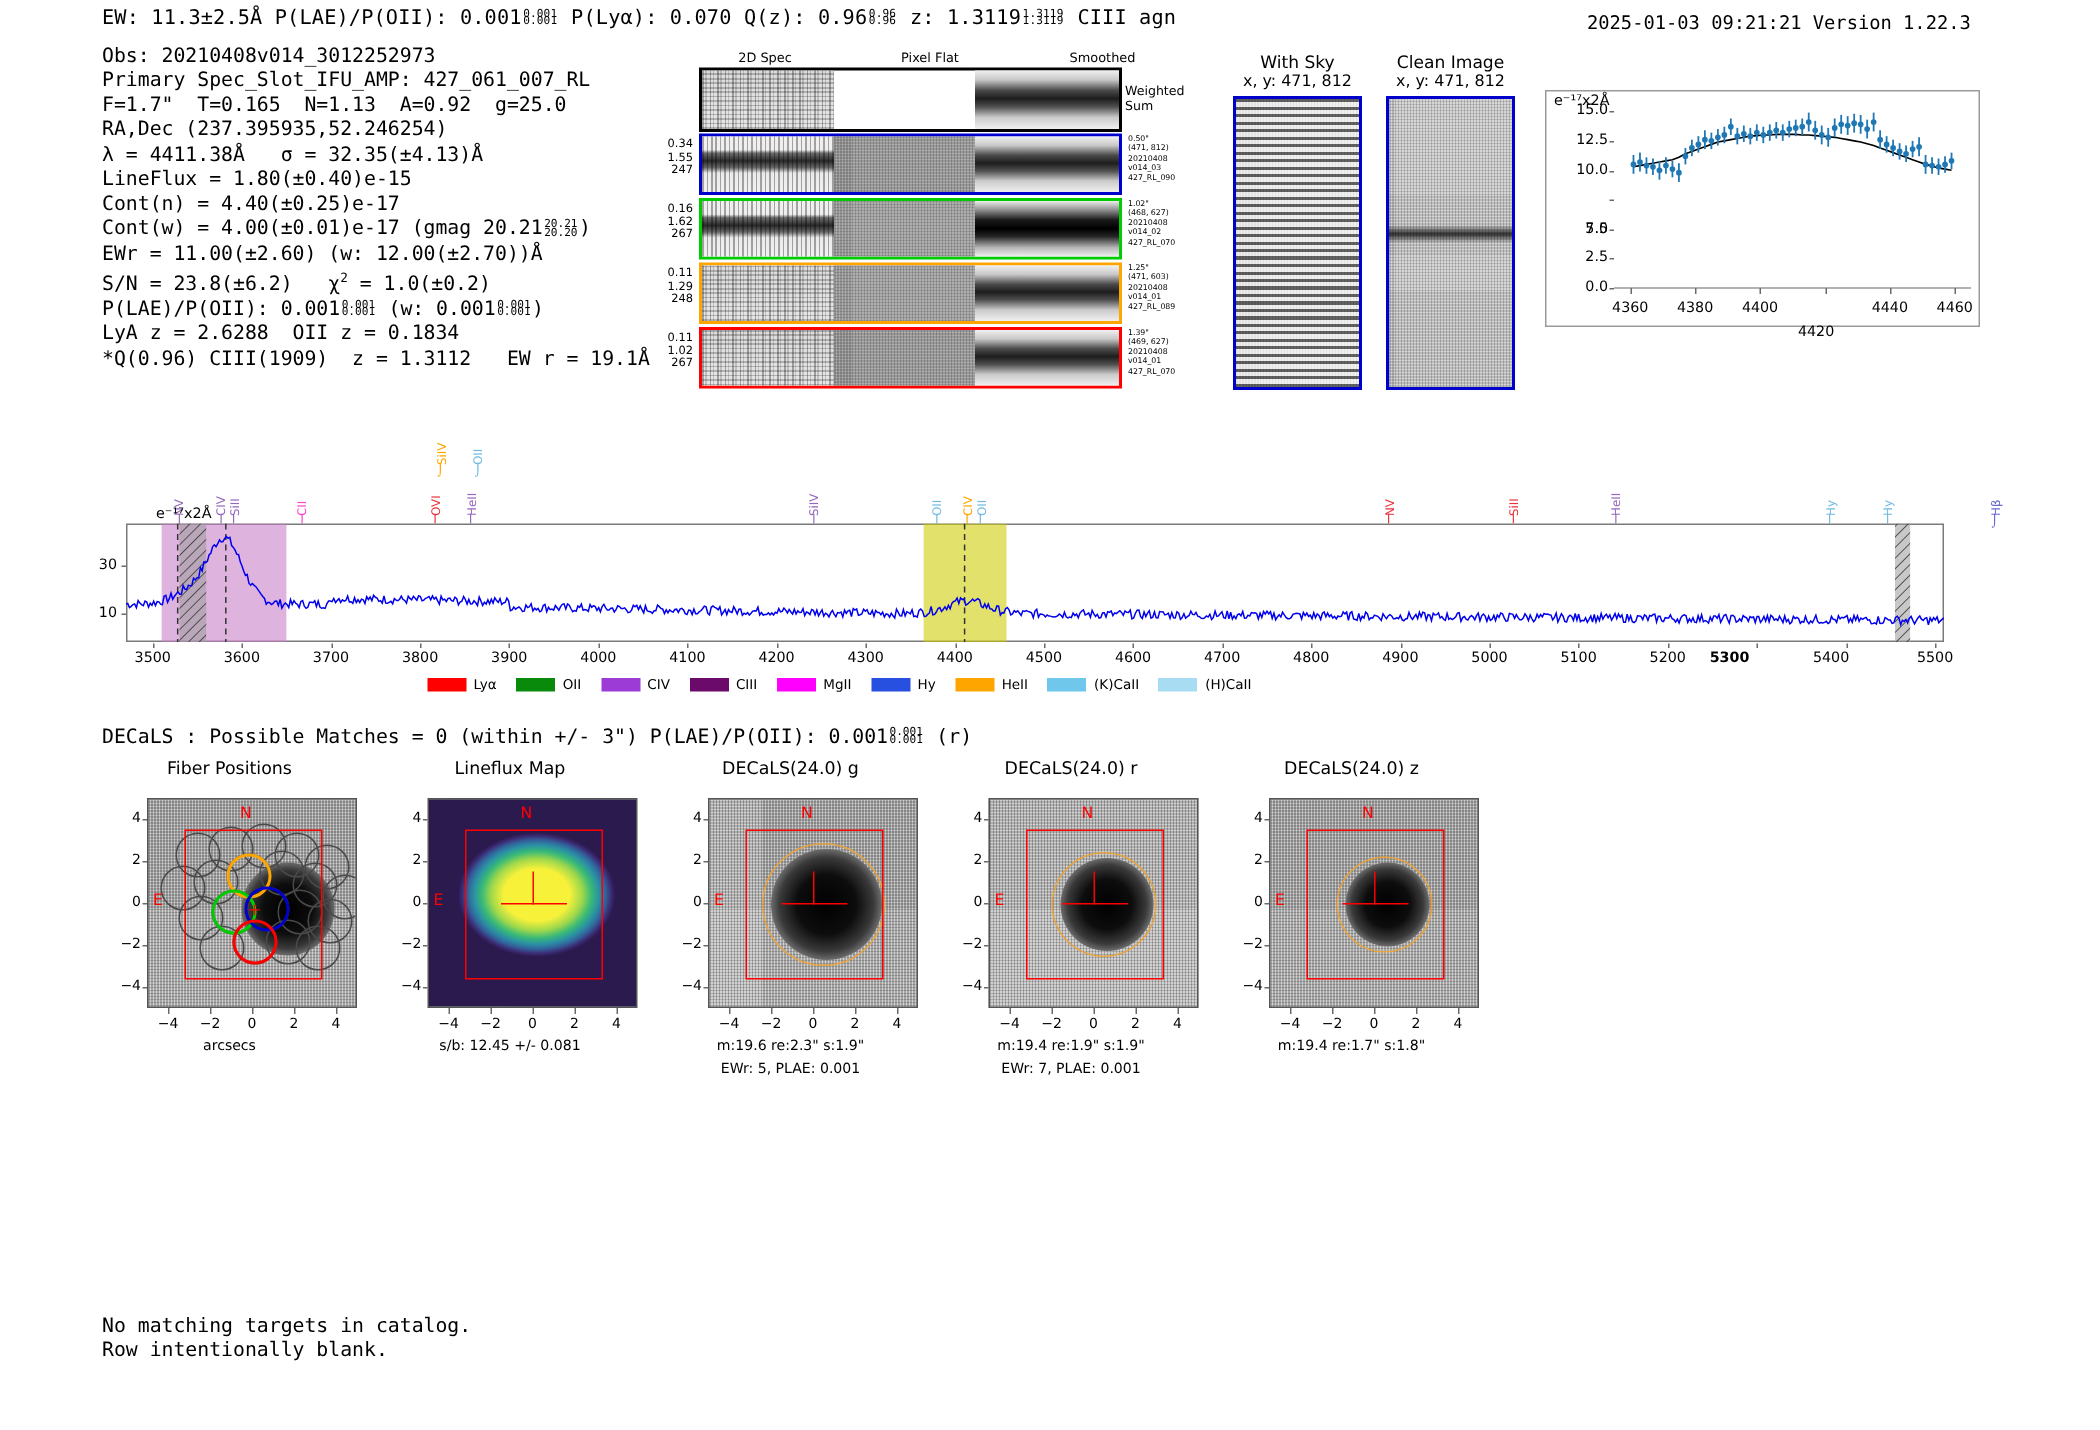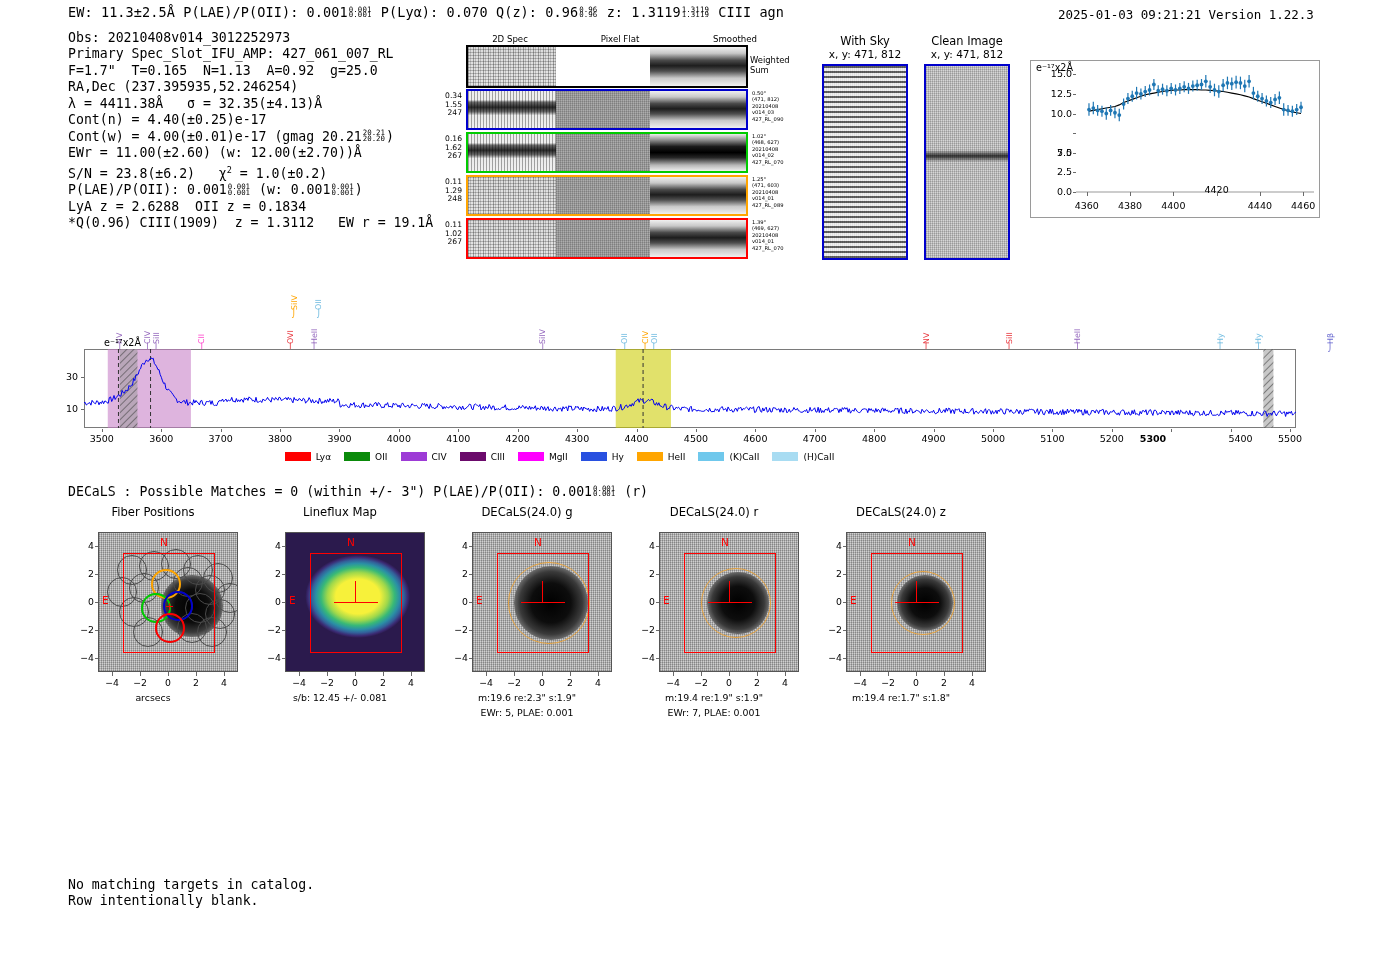--- a/index.html
+++ b/index.html
@@ -95,20 +95,21 @@
   <span>CIII   agn</span>
 </div>
 <div class="abs mono nowrap" id="hdr-stamp">2025-01-03 09:21:21   Version 1.22.3</div>
 
 <div class="abs mono" id="info">
   <div>Obs: 20210408v014_3012252973</div>
   <div>Primary Spec_Slot_IFU_AMP: 427_061_007_RL</div>
   <div>F=1.7"  T=0.165  N=1.13  A=0.92  g=25.0</div>
   <div>RA,Dec (237.395935,52.246254)</div>
   <div>λ = 4411.38Å   σ = 32.35(±4.13)Å</div>
+  <div>LineFlux = 1.80(±0.40)e-15</div>
   <div>Cont(n) = 4.40(±0.25)e-17</div>
   <div><span>Cont(w) = 4.00(±0.01)e-17 (gmag 20.21</span><span class="sup2"><i>20.21</i><i>20.20</i></span><span>)</span></div>
   <div>EWr = 11.00(±2.60) (w: 12.00(±2.70))Å</div>
   <div><span>S/N = 23.8(±6.2)   χ</span><span class="sup">2</span><span> = 1.0(±0.2)</span></div>
   <div><span>P(LAE)/P(OII): 0.001</span><span class="sup2"><i>0.001</i><i>0.001</i></span><span> (w: 0.001</span><span class="sup2"><i>0.001</i><i>0.001</i></span><span>)</span></div>
   <div>LyA z = 2.6288  OII z = 0.1834</div>
   <div>*Q(0.96) CIII(1909)  z = 1.3112   EW r = 19.1Å</div>
 </div>
 
 <div class="abs" id="spec2d-group" style="left:460px;top:34px;">
@@ -337,21 +338,21 @@
     <div class="tlab" style="position:absolute;left:1040px;top:68.27848101265823px;width:32px;text-align:right;">15.0</div>
     <div class="tick" style="position:absolute;left:1072.5px;top:74.27848101265823px;width:3.5px;height:1px;"></div>
   </div>
 <div class="abs" id="lp-xticks">
     <div class="tlab" style="position:absolute;left:1068.8181818181818px;top:200px;width:36px;text-align:center;">4360</div>
     <div class="tick" style="position:absolute;left:1086.8181818181818px;top:192px;width:1px;height:3.5px;"></div>
     <div class="tlab" style="position:absolute;left:1112.090909090909px;top:200px;width:36px;text-align:center;">4380</div>
     <div class="tick" style="position:absolute;left:1130.090909090909px;top:192px;width:1px;height:3.5px;"></div>
     <div class="tlab" style="position:absolute;left:1155.3636363636365px;top:200px;width:36px;text-align:center;">4400</div>
     <div class="tick" style="position:absolute;left:1173.3636363636365px;top:192px;width:1px;height:3.5px;"></div>
-    <div class="tlab" style="position:absolute;left:1198.6363636363637px;top:184px;width:36px;text-align:center;">4420</div>
+    <div class="tlab" style="position:absolute;left:1198.6363636363637px;top:216px;width:36px;">4420</div>
     <div class="tick" style="position:absolute;left:1216.6363636363637px;top:192px;width:1px;height:3.5px;"></div>
     <div class="tlab" style="position:absolute;left:1241.909090909091px;top:200px;width:36px;text-align:center;">4440</div>
     <div class="tick" style="position:absolute;left:1259.909090909091px;top:192px;width:1px;height:3.5px;"></div>
     <div class="tlab" style="position:absolute;left:1285.1818181818182px;top:200px;width:36px;text-align:center;">4460</div>
     <div class="tick" style="position:absolute;left:1303.1818181818182px;top:192px;width:1px;height:3.5px;"></div>
   </div>
 
 <div class="abs" id="line-labels" style="left:84px;top:276px;width:1212px;height:72px;">
     <div class="lineLab" style="left:32.42941176470588px;top:34px;color:#9467bd;height:34px;">NV</div>
     <div class="lineBrk" style="left:33.42941176470588px;top:67px;color:#9467bd;">⌡</div>
@@ -446,21 +447,21 @@
     <div class="tlab" style="position:absolute;left:911.5882352941176px;top:433px;width:44px;text-align:center;">4900</div>
     <div class="tick" style="position:absolute;left:933.5882352941176px;top:428.5px;width:1px;height:3.5px;"></div>
     <div class="tlab" style="position:absolute;left:971px;top:433px;width:44px;text-align:center;">5000</div>
     <div class="tick" style="position:absolute;left:993px;top:428.5px;width:1px;height:3.5px;"></div>
     <div class="tlab" style="position:absolute;left:1030.4117647058824px;top:433px;width:44px;text-align:center;">5100</div>
     <div class="tick" style="position:absolute;left:1052.4117647058824px;top:428.5px;width:1px;height:3.5px;"></div>
     <div class="tlab" style="position:absolute;left:1089.8235294117646px;top:433px;width:44px;text-align:center;">5200</div>
     <div class="tick" style="position:absolute;left:1111.8235294117646px;top:428.5px;width:1px;height:3.5px;"></div>
     <div class="tlab" style="position:absolute;left:1131px;top:433px;width:44px;text-align:center;font-weight:bold;">5300</div>
     <div class="tick" style="position:absolute;left:1171.235294117647px;top:428.5px;width:1px;height:3.5px;"></div>
-    <div class="tlab" style="position:absolute;left:1208.6470588235293px;top:433px;width:44px;text-align:right;">5400</div>
+    <div class="tlab" style="position:absolute;left:1208.6470588235293px;top:433px;width:44px;text-align:left;">5400</div>
     <div class="tick" style="position:absolute;left:1230.6470588235293px;top:428.5px;width:1px;height:3.5px;"></div>
     <div class="tlab" style="position:absolute;left:1268.0588235294117px;top:433px;width:44px;text-align:center;">5500</div>
     <div class="tick" style="position:absolute;left:1290.0588235294117px;top:428.5px;width:1px;height:3.5px;"></div>
   </div>
 <div class="abs" id="spec-legend" style="left:0;top:446px;width:1132px;text-align:center;"><span class="legend-item">
       <span class="legend-sw" style="background:#ff0000;"></span>
       <span class="legend-tx">Lyα</span>
     </span><span class="legend-item">
       <span class="legend-sw" style="background:#0a8a0a;"></span>
       <span class="legend-tx">OII</span>

